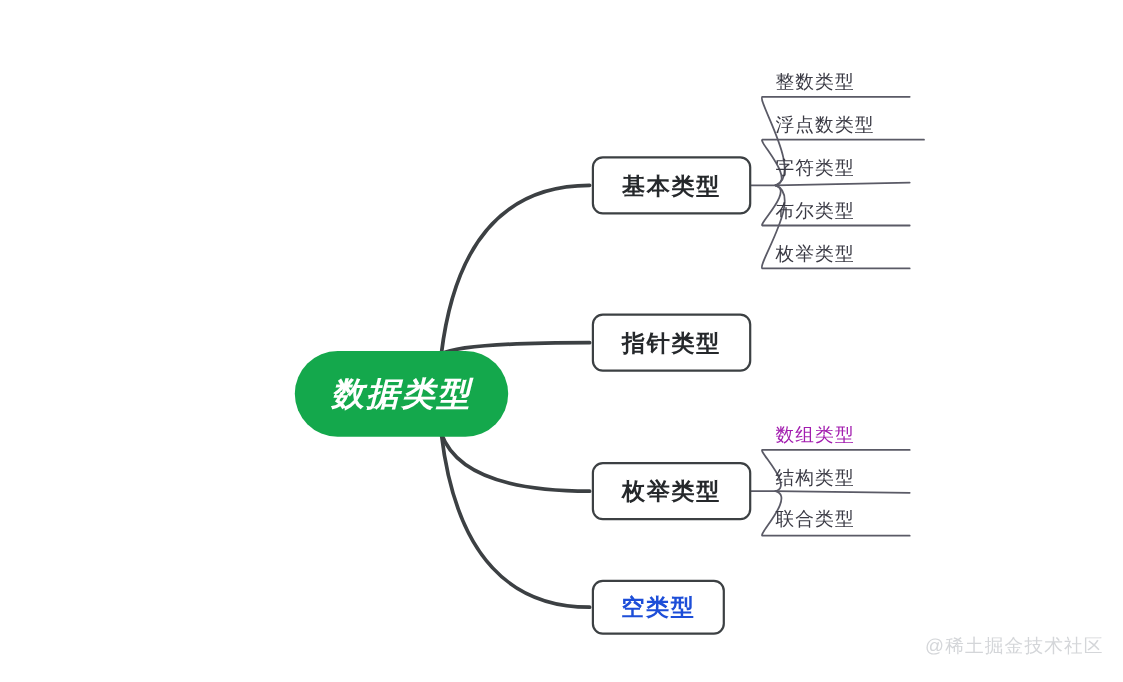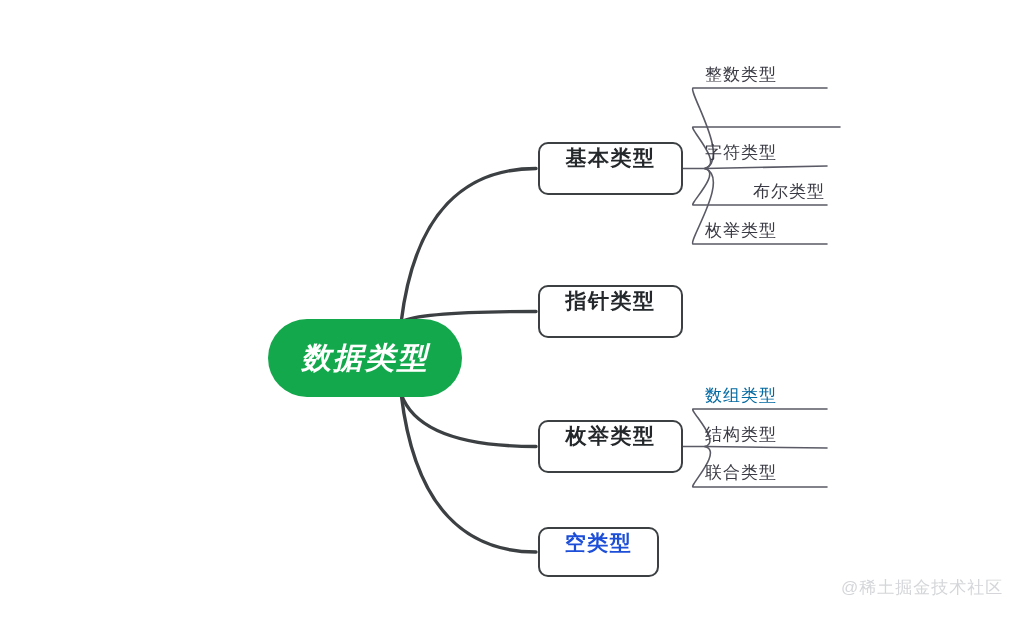--- a/index.html
+++ b/index.html
@@ -42,20 +42,21 @@
     font-size: 30px;
     font-weight: bold;
     letter-spacing: 2px;
     white-space: nowrap;
   }
 
   
   .branch-node {
     position: absolute;
     display: flex;
+    align-items: center;
     justify-content: center;
     background: #ffffff;
     border: 2px solid #737373;
     border-radius: 10px;
     box-sizing: border-box;
     z-index: 3;
   }
   .branch-label {
     color: #25282b;
     font-size: 21px;
@@ -118,37 +119,40 @@
   </div>
 
   <div class="watermark" style="left: 841px; top: 576px; color: rgb(212, 214, 217);">@稀土掘金技术社区</div>
 
 <div class="branch-node" style="left: 538px; top: 142px; width: 145px; height: 53px; border-color: rgb(60, 64, 67);">
       <span class="branch-label" style="color: rgb(37, 40, 43);">基本类型</span>
     </div>
     <div class="leaf-node" style="left: 705px; top: 55px; width: 122px; height: 33px;">
       <span class="leaf-label" style="color: rgb(58, 58, 68);">整数类型</span>
     </div>
+    <div class="leaf-node" style="left: 705px; top: 94px; width: 135px; height: 33px;">
+      <span class="leaf-label" style="color: rgb(58, 58, 68);">浮点数类型</span>
+    </div>
     <div class="leaf-node" style="left: 705px; top: 133px; width: 122px; height: 33px;">
       <span class="leaf-label" style="color: rgb(58, 58, 68);">字符类型</span>
     </div>
     <div class="leaf-node" style="left: 705px; top: 172px; width: 122px; height: 33px;">
-      <span class="leaf-label" style="color: rgb(58, 58, 68); margin-left: 48px;">布尔类型</span>
+      <span class="leaf-label" style="color: rgb(58, 58, 68);">布尔类型</span>
     </div>
     <div class="leaf-node" style="left: 705px; top: 211px; width: 122px; height: 33px;">
       <span class="leaf-label" style="color: rgb(58, 58, 68);">枚举类型</span>
     </div>
     <div class="branch-node" style="left: 538px; top: 285px; width: 145px; height: 53px; border-color: rgb(60, 64, 67);">
       <span class="branch-label" style="color: rgb(37, 40, 43);">指针类型</span>
     </div>
     <div class="branch-node" style="left: 538px; top: 420px; width: 145px; height: 53px; border-color: rgb(60, 64, 67);">
       <span class="branch-label" style="color: rgb(37, 40, 43);">枚举类型</span>
     </div>
     <div class="leaf-node" style="left: 705px; top: 376px; width: 122px; height: 33px;">
-      <span class="leaf-label" style="color: #0369a1;">数组类型</span>
+      <span class="leaf-label" style="color: #a21caf;">数组类型</span>
     </div>
     <div class="leaf-node" style="left: 705px; top: 415px; width: 122px; height: 33px;">
       <span class="leaf-label" style="color: rgb(58, 58, 68);">结构类型</span>
     </div>
     <div class="leaf-node" style="left: 705px; top: 454px; width: 122px; height: 33px;">
       <span class="leaf-label" style="color: rgb(58, 58, 68); font-family: Liberation Mono, monospace;">联合类型</span>
     </div>
     <div class="branch-node" style="left: 538px; top: 527px; width: 121px; height: 50px; border-color: rgb(60, 64, 67);">
       <span class="branch-label" style="color: #1d4ed8;">空类型</span>
     </div>

